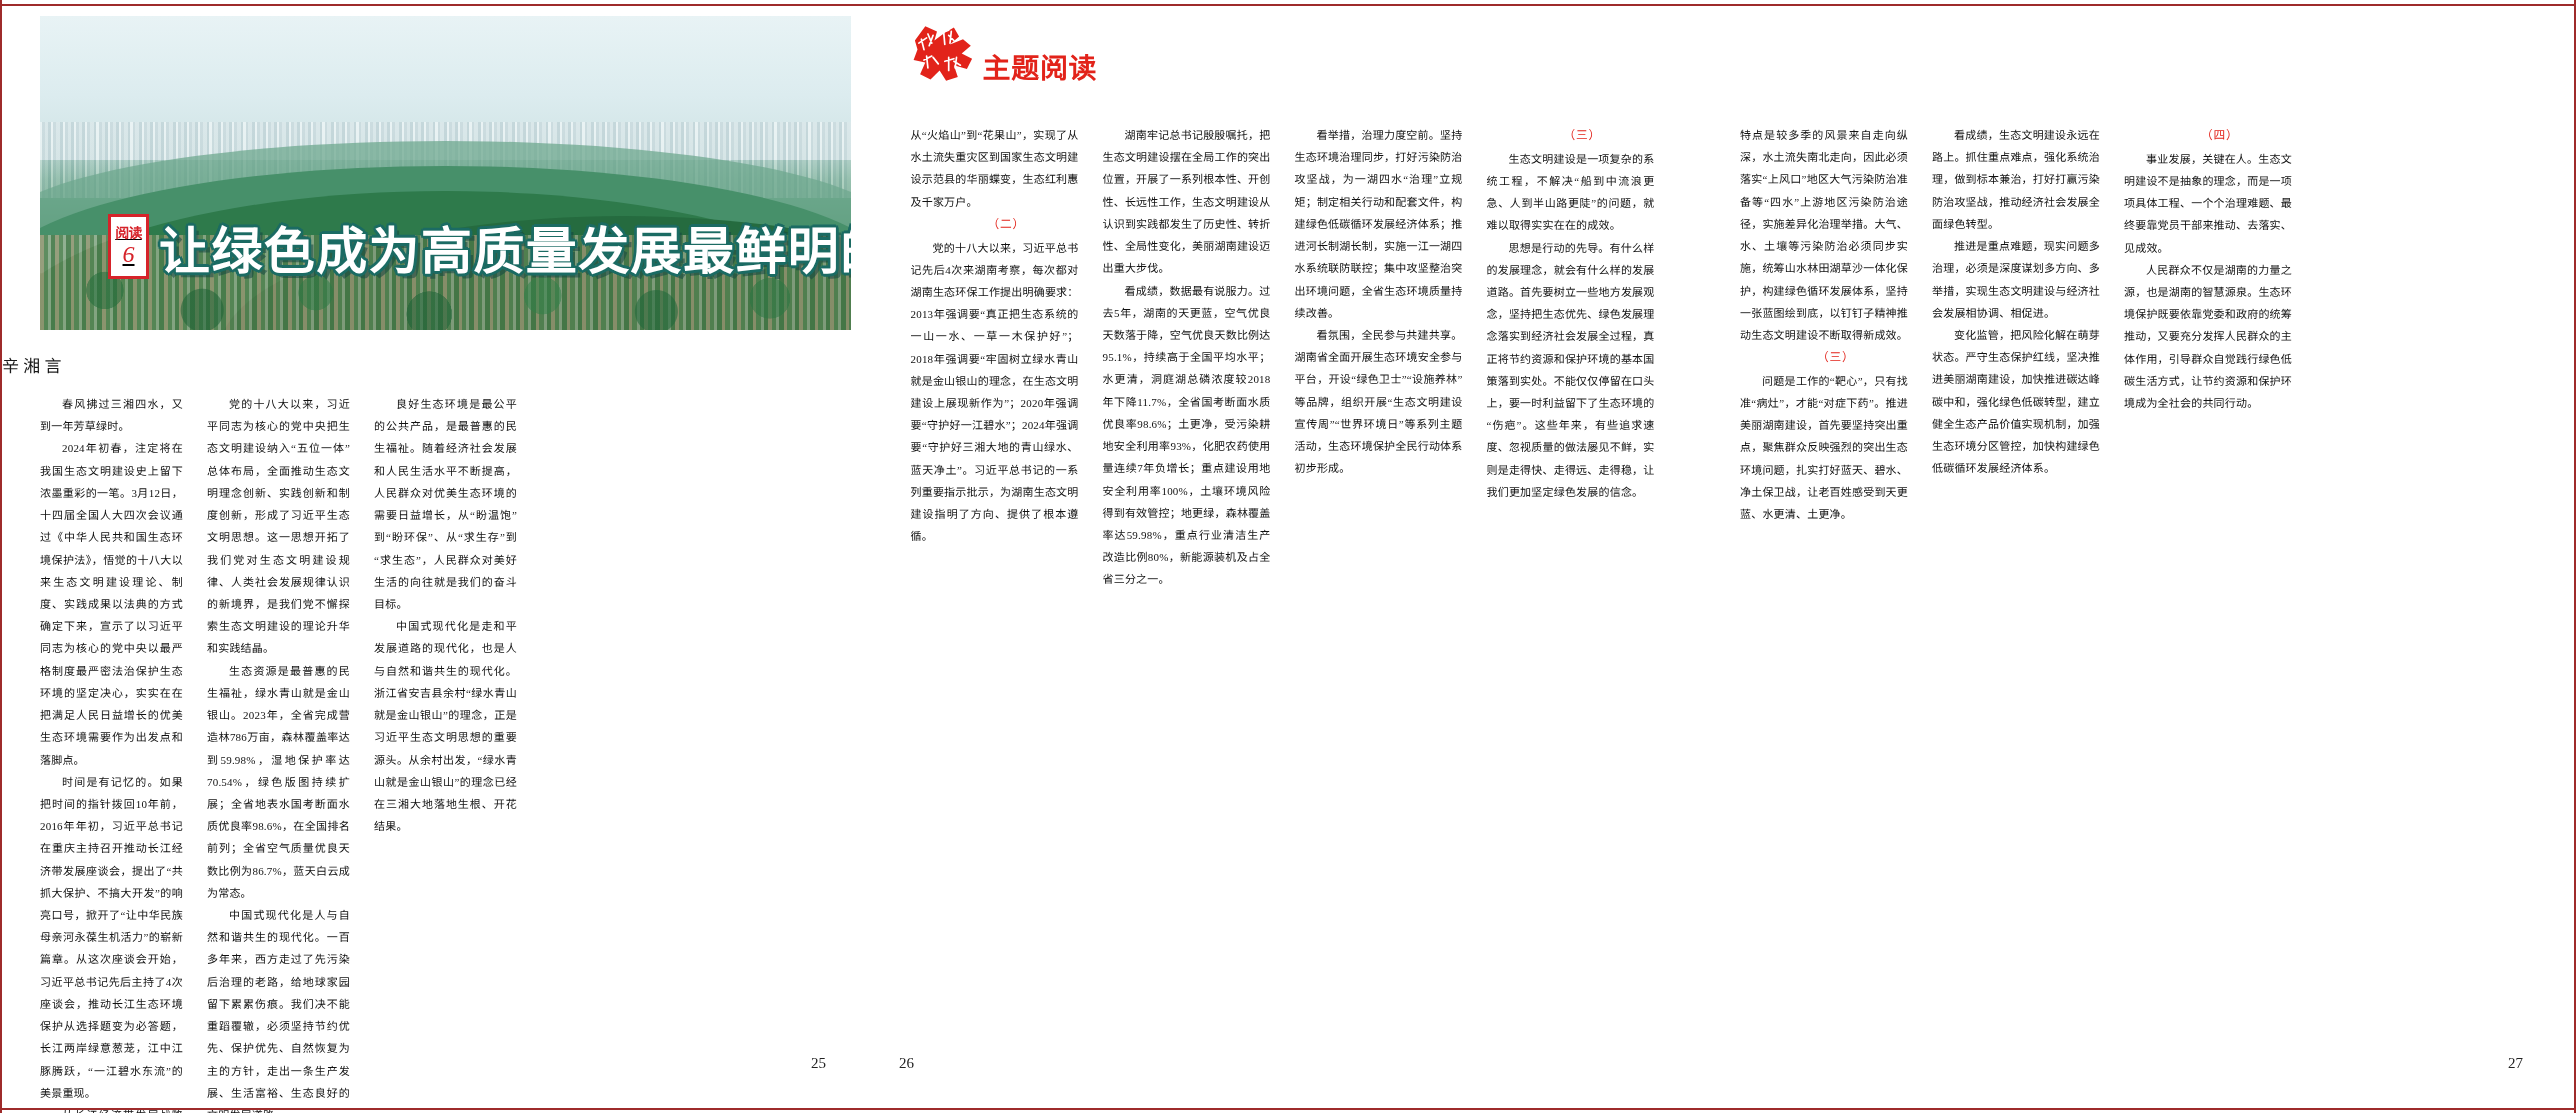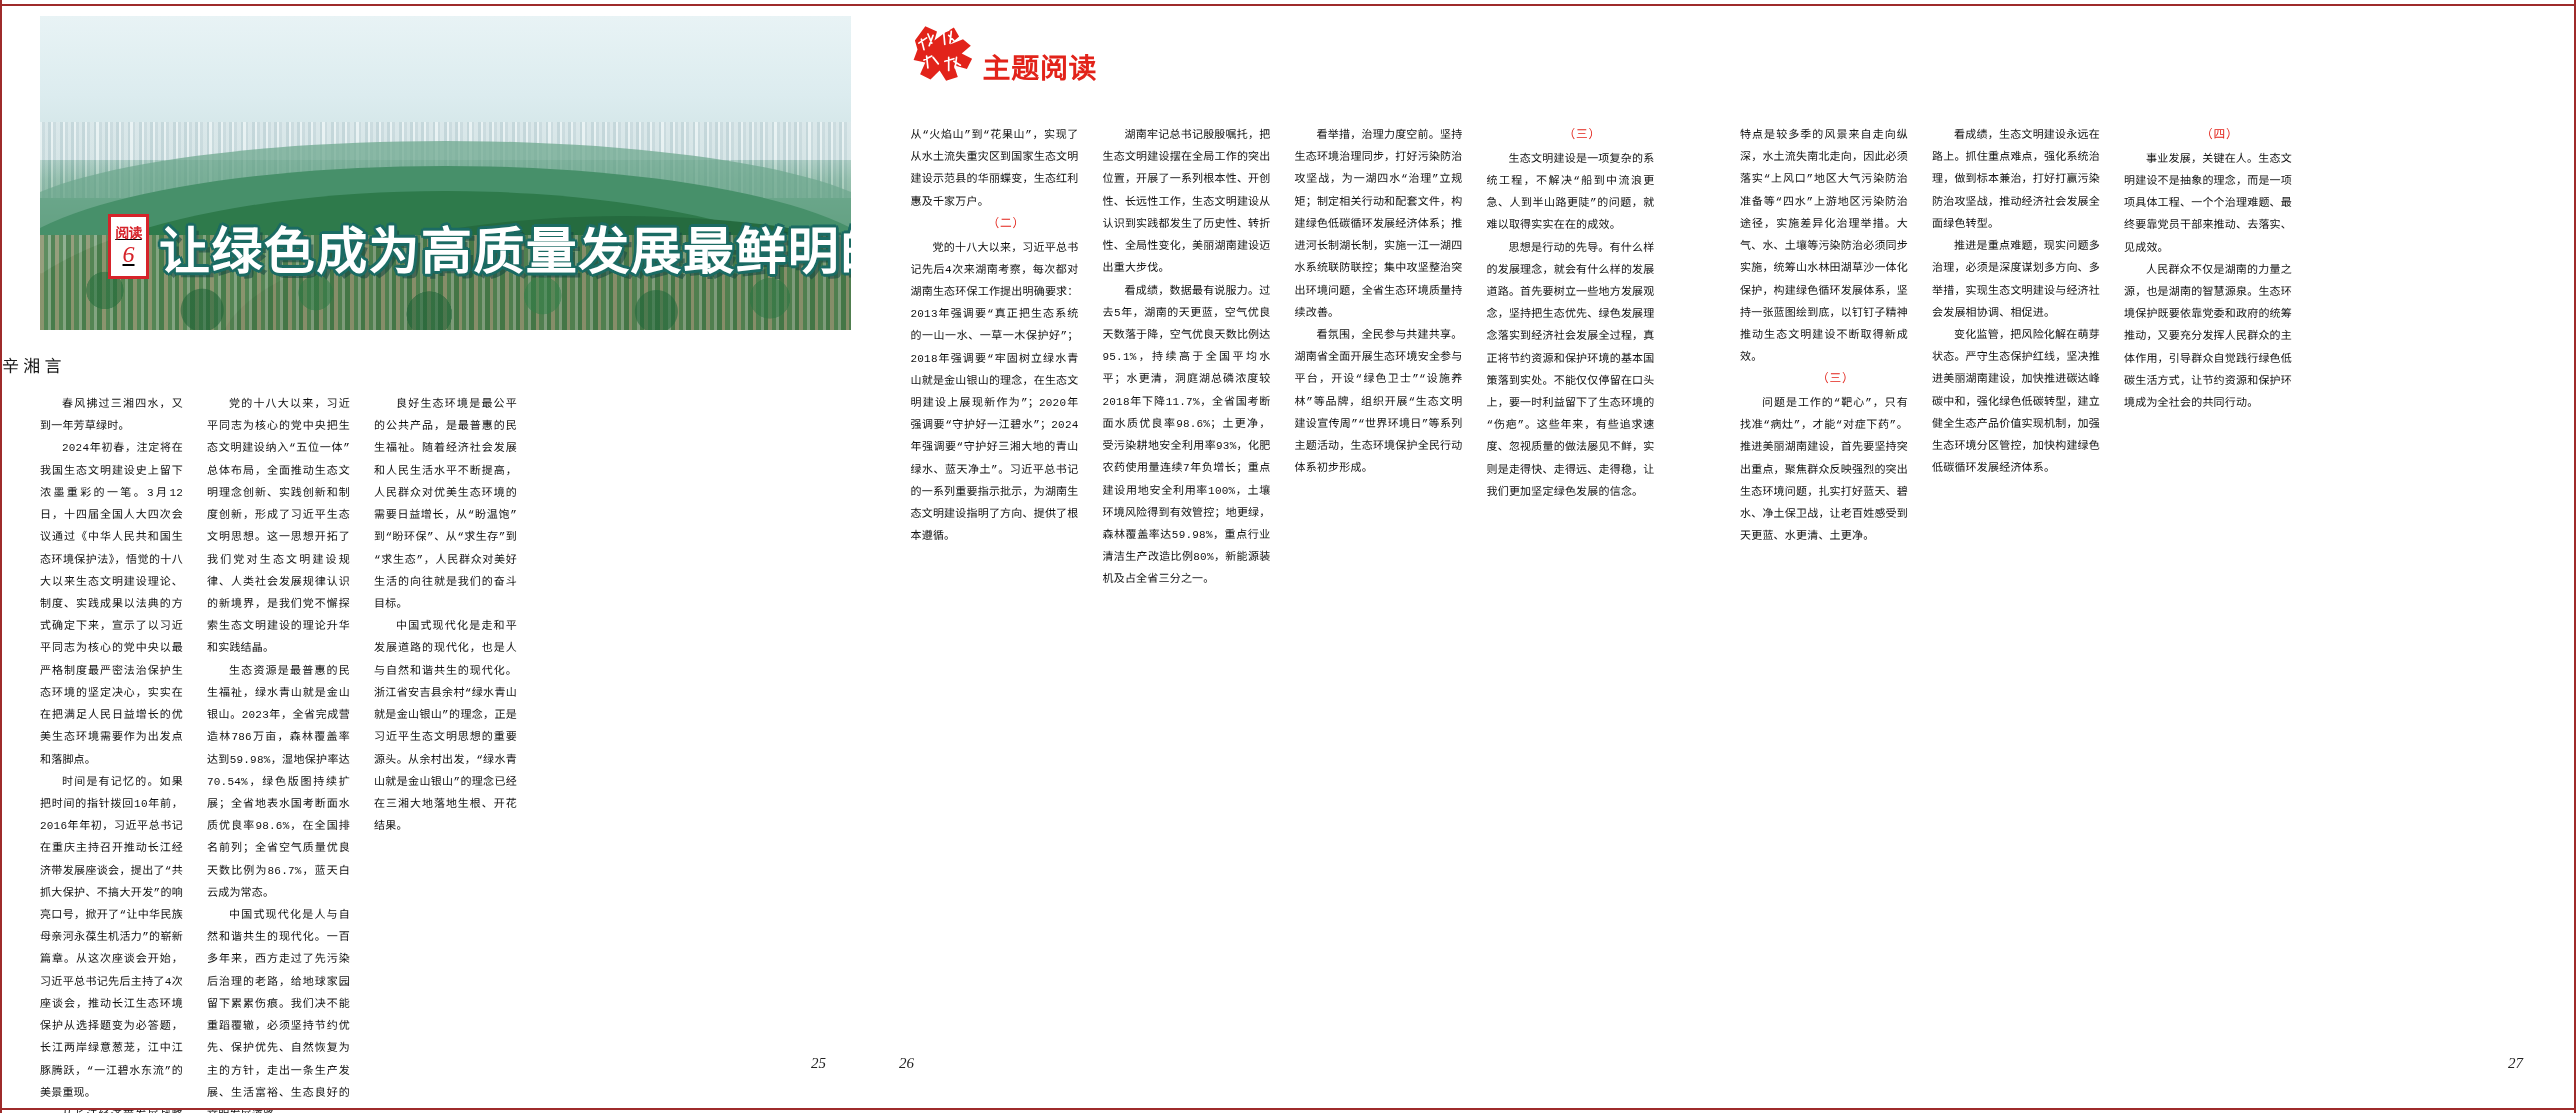--- a/index.html
+++ b/index.html
@@ -137,21 +137,21 @@
   }
 
   
   .cols{
     position:absolute;
     display:flex;
     gap:24px;
   }
   .col{
     width:168px;
-    font-family:Liberation Mono, monospace;
+    font-family:Liberation Serif, serif;
     font-size:11px;
     line-height:2.02;
     color:#111;
     text-align:justify;
     text-justify:inter-ideograph;
     letter-spacing:0.2px;
   }
   .col p{ margin:0; text-indent:2em; }
   .col p.noind{ text-indent:0; }
   .sec{
@@ -167,21 +167,21 @@
     background:#f0693a;vertical-align:-2.1px;margin-left:4.2px;position:relative;
   }
   .endmark:after{
     content:"";position:absolute;left:4.2px;top:2.1px;width:2.1px;height:7.8px;
     background:#fff;border-radius:1.4px;
   }
 
   
   .pgnum{
     position:absolute;bottom:42px;
-    font-family:"Liberation Serif",serif;font-style:italic;
+    font-family:"Liberation Serif",serif;
     font-size:15px;color:#222;text-align:right;
   }
 </style>
 </head>
 <body>
 
 <div id="spread">
 
   <div class="page" id="page-left">
 

